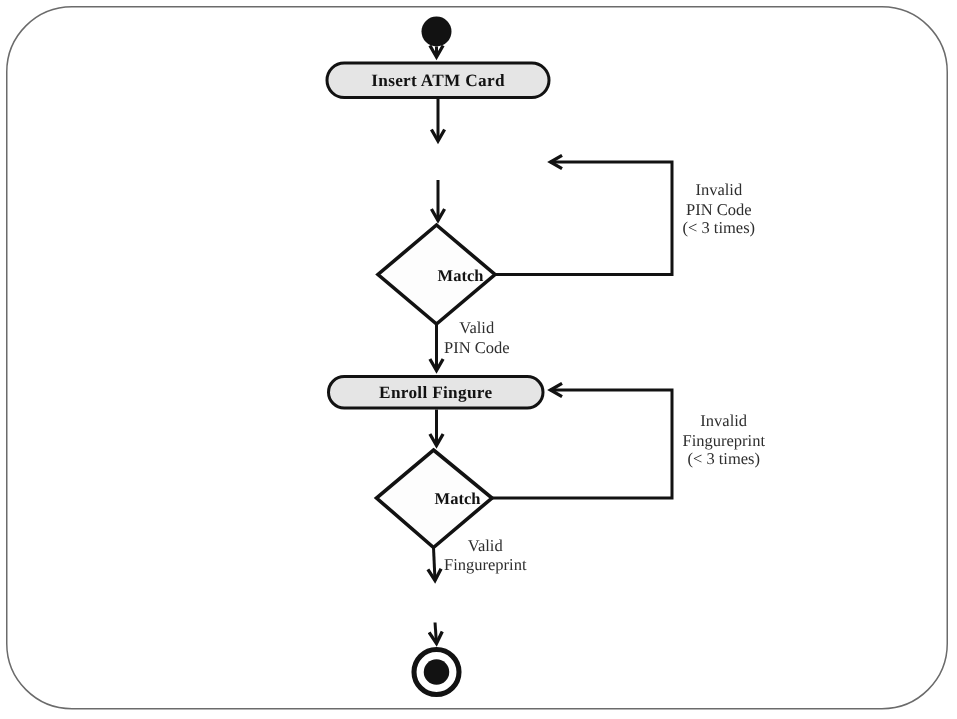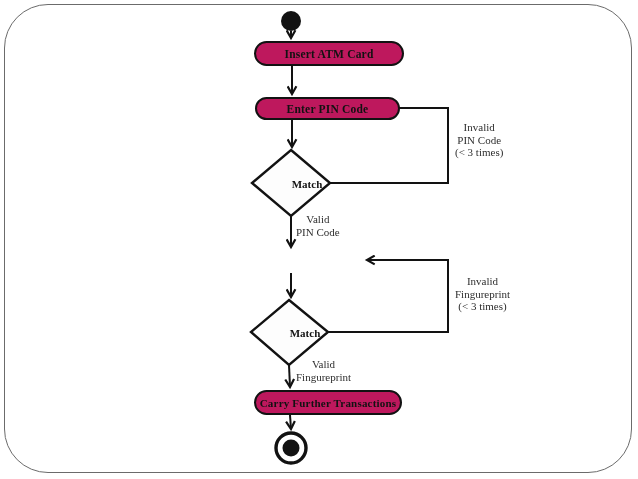--- a/index.html
+++ b/index.html
@@ -31,31 +31,30 @@
     left: 0;
     top: 0;
     width: 638px;
     height: 479px;
   }
   .action-node {
     position: absolute;
     box-sizing: border-box;
     border: 2.5px solid #121212;
     border-radius: 13px;
-    background: #be185d;
+    background: #e5e5e5;
     display: flex;
     align-items: center;
     justify-content: center;
     font-family: "Liberation Serif", serif;
     font-weight: bold;
     font-size: 11.5px;
     color: #121212;
     letter-spacing: 0.2px;
     white-space: nowrap;
-    margin-left: 37px;
   }
   .node-insert  { left: 217px; top: 41px;  width: 150px; height: 25px; }
   .node-pin     { left: 218px; top: 97px;  width: 145px; height: 23px; }
   .node-enroll  { left: 218px; top: 250px; width: 145px; height: 23px; }
   .node-carry   { left: 217px; top: 390px; width: 148px; height: 25px; font-size: 11px; }
   .diamond-label {
     position: absolute;
     transform: translate(-50%, -50%);
     font-family: "Liberation Serif", serif;
     font-weight: bold;
@@ -111,25 +110,22 @@
     <polygon points="291,150 330,183 291,216 252,183" fill="#fdfdfd" stroke="#121212" stroke-width="2.4"></polygon>
     <polygon points="289,300 328,332 289,365 251,332" fill="#fdfdfd" stroke="#121212" stroke-width="2.4"></polygon>
 
     <circle cx="291" cy="448" r="15" fill="#ffffff" stroke="#121212" stroke-width="3.4"></circle>
     <circle cx="291" cy="448" r="8.5" fill="#121212"></circle>
   </svg>
 
   <div class="action-node node-insert">
     <span>Insert ATM Card</span>
   </div>
-  <div class="action-node node-pin">
-    <span>Enter PIN Code</span>
-  </div>
-  <div class="action-node node-carry">
-    <span>Carry Further Transactions</span>
+  <div class="action-node node-enroll">
+    <span>Enroll Fingure</span>
   </div>
 
   <div class="diamond-label dl-1">Match</div>
   <div class="diamond-label dl-2">Match</div>
 
   <div class="edge-label el-invalid-pin">Invalid
 PIN Code
 (&lt; 3 times)</div>
   <div class="edge-label el-valid-pin">Valid
 PIN Code</div>

